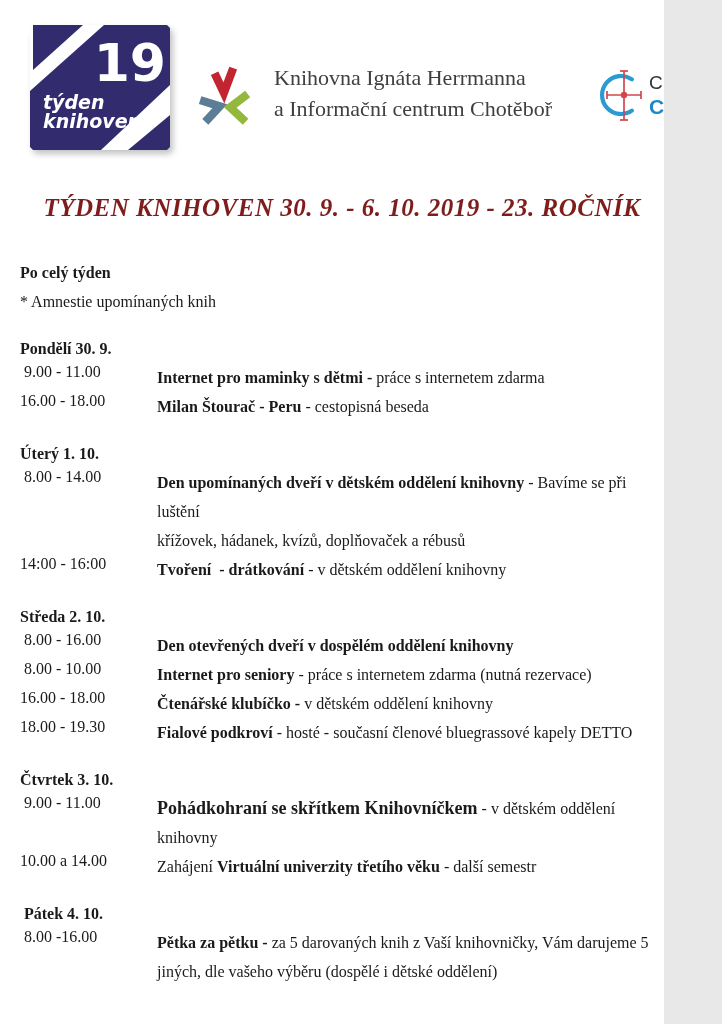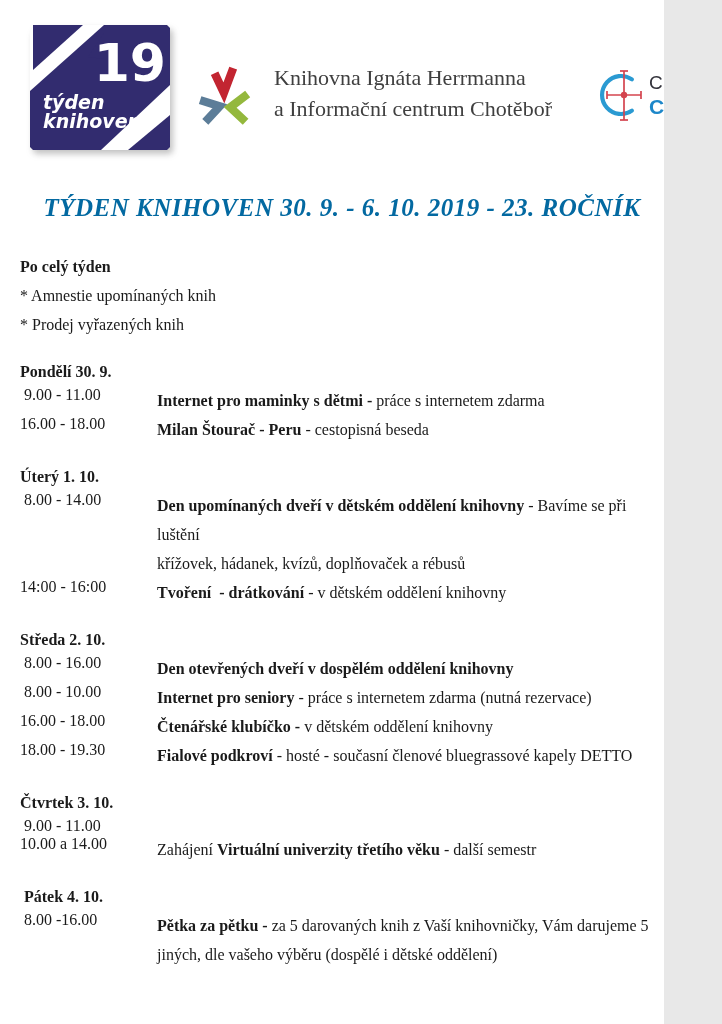--- a/index.html
+++ b/index.html
@@ -17,28 +17,28 @@
   .lib-name{position:absolute;left:262px;top:62px;font-size:22px;line-height:31px;color:#3f3f3f;margin-left:12px;}
 
   .cekus-icon{position:absolute;left:597px;top:62px;width:50px;height:86px;}
   .cekus-name{position:absolute;left:649px;top:72px;font-family:"Liberation Sans",sans-serif;
               font-size:19px;letter-spacing:5px;color:#33333b;}
   .cekus-city{position:absolute;left:649px;top:95px;font-family:"Liberation Sans",sans-serif;
               font-size:21px;font-weight:bold;color:#1d87c9;}
 
   
   .title{position:absolute;left:0;right:0;top:194px;text-align:center;
-         font-size:25px;font-weight:bold;font-style:italic;color:#0369a1;letter-spacing:.5px;padding-left:20px;}
+         font-size:25px;font-weight:bold;font-style:italic;color:#7f1d1d;letter-spacing:.5px;padding-left:20px;}
 
   
   .schedule{position:absolute;left:20px;top:252px;right:6px;font-size:16px;}
   .day-title,.bullet,.line{line-height:29px;}
   .day-title{font-weight:bold;}
   .section{margin-top:18px;}
-  .section.week{margin-top:0;}
+  .section.week{margin-top:6px;}
   .event{display:flex;align-items:flex-start;}
   .time{flex:0 0 137px;width:137px;}
   .desc{flex:1;}
   .b{font-weight:bold;}
   .lg{font-size:18px;}
 </style>
 </head>
 <body>
 
 <div class="page">
@@ -78,21 +78,20 @@
   </svg>
   <div class="cekus-name">CEKUS</div>
   <div class="cekus-city">Chotěboř</div>
 
   <div class="title">TÝDEN KNIHOVEN 30. 9. - 6. 10. 2019 - 23. ROČNÍK</div>
 
   <div class="schedule" id="schedule">
       <div class="section week">
         <div class="day-title">Po celý týden</div>
         <div class="bullet">* Amnestie upomínaných knih</div>
-        <div class="bullet">* Prodej vyřazených knih</div>
       </div>
       <div class="section day">
         <div class="day-title">Pondělí 30. 9.</div>
         <div class="event">
           <div class="time">&nbsp;9.00 - 11.00</div>
           <div class="desc">
             <div class="line"><span class="b">Internet pro maminky s dětmi -</span><span class=""> práce s internetem zdarma</span></div>
           </div>
         </div>
         <div class="event">
@@ -142,20 +141,23 @@
           <div class="time">18.00 - 19.30</div>
           <div class="desc">
             <div class="line"><span class="b">Fialové podkroví</span><span class=""> - hosté - současní členové bluegrassové kapely DETTO</span></div>
           </div>
         </div>
       </div>
       <div class="section day">
         <div class="day-title">Čtvrtek 3. 10.</div>
         <div class="event">
           <div class="time">&nbsp;9.00 - 11.00</div>
+          <div class="desc">
+            <div class="line"><span class="b lg">Pohádkohraní se skřítkem Knihovníčkem</span><span class=""> - v dětském oddělení knihovny</span></div>
+          </div>
         </div>
         <div class="event">
           <div class="time">10.00 a 14.00</div>
           <div class="desc">
             <div class="line"><span class="">Zahájení </span><span class="b">Virtuální univerzity třetího věku</span><span class=""> - další semestr</span></div>
           </div>
         </div>
       </div>
       <div class="section day">
         <div class="day-title">&nbsp;Pátek 4. 10.</div>

